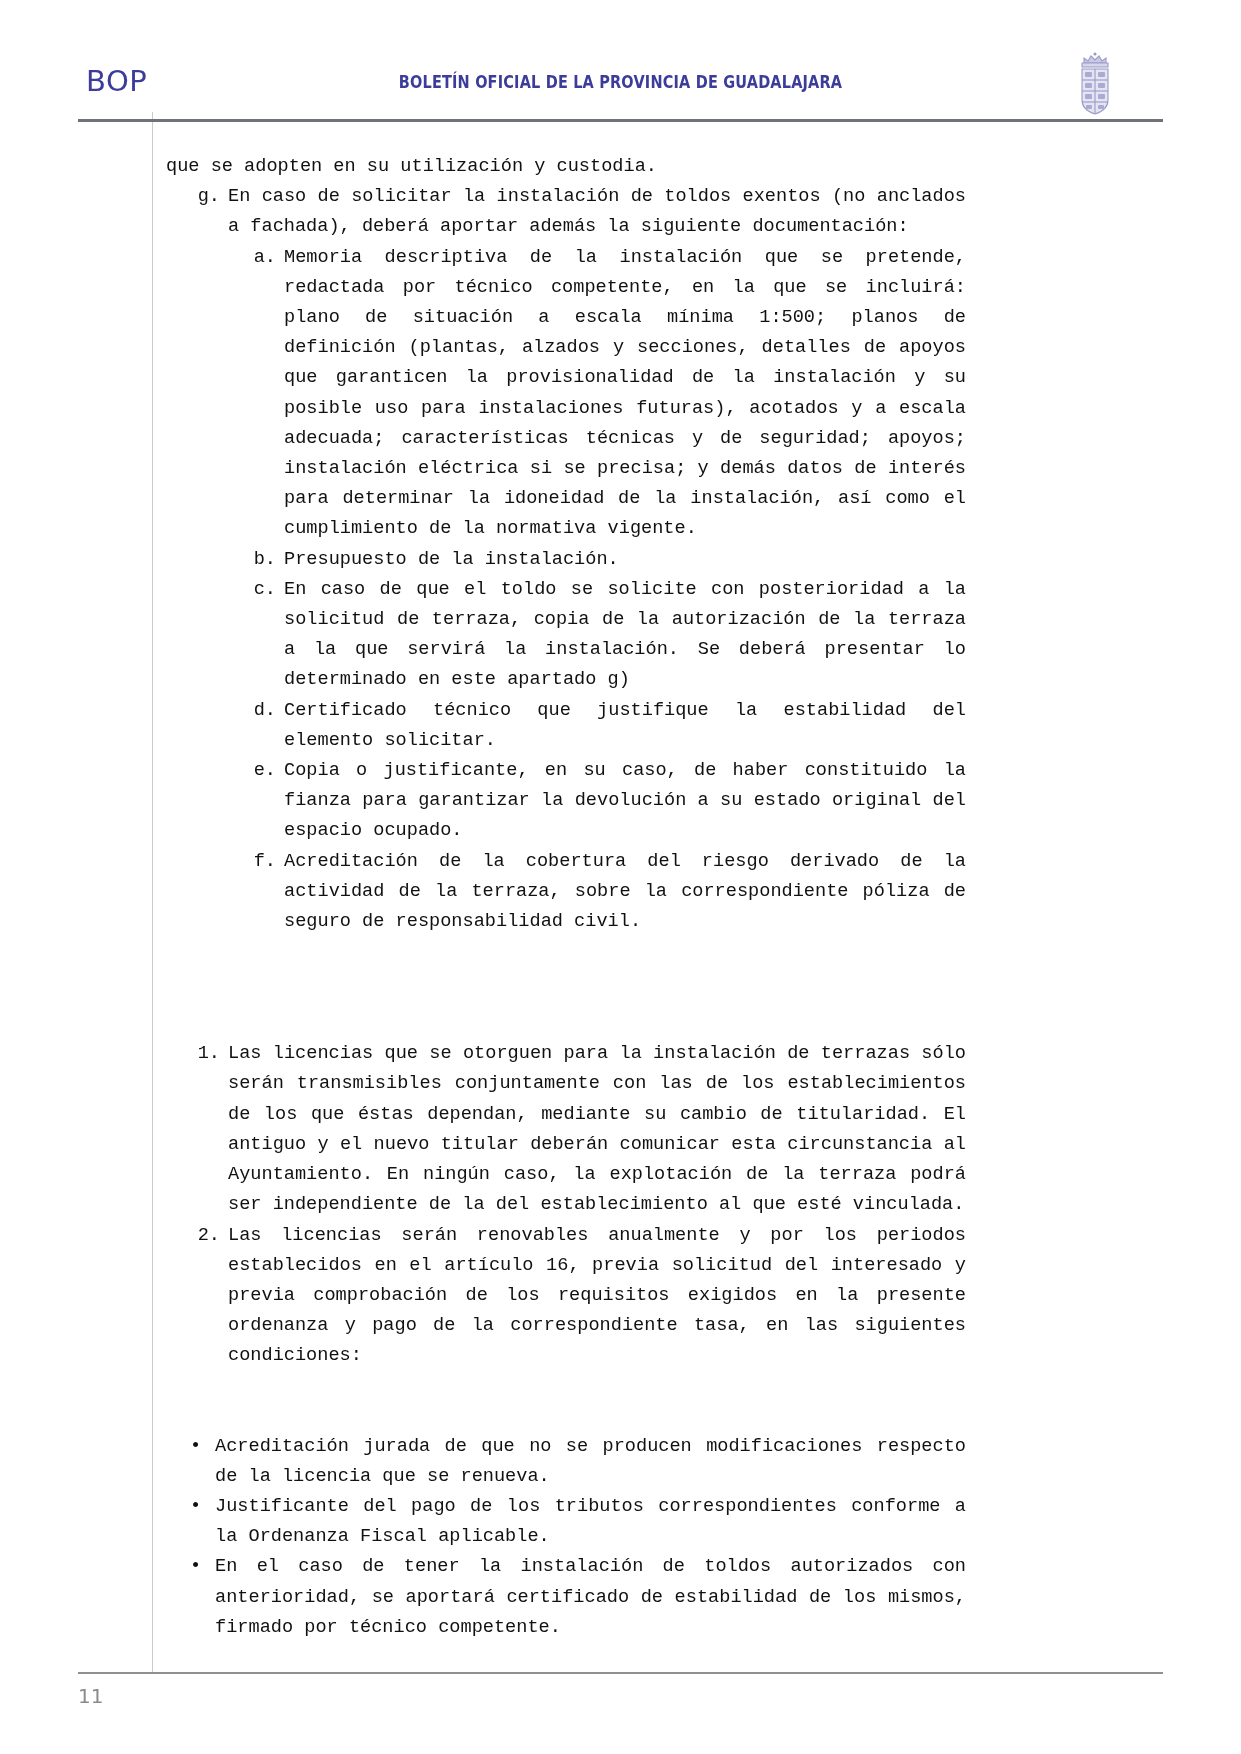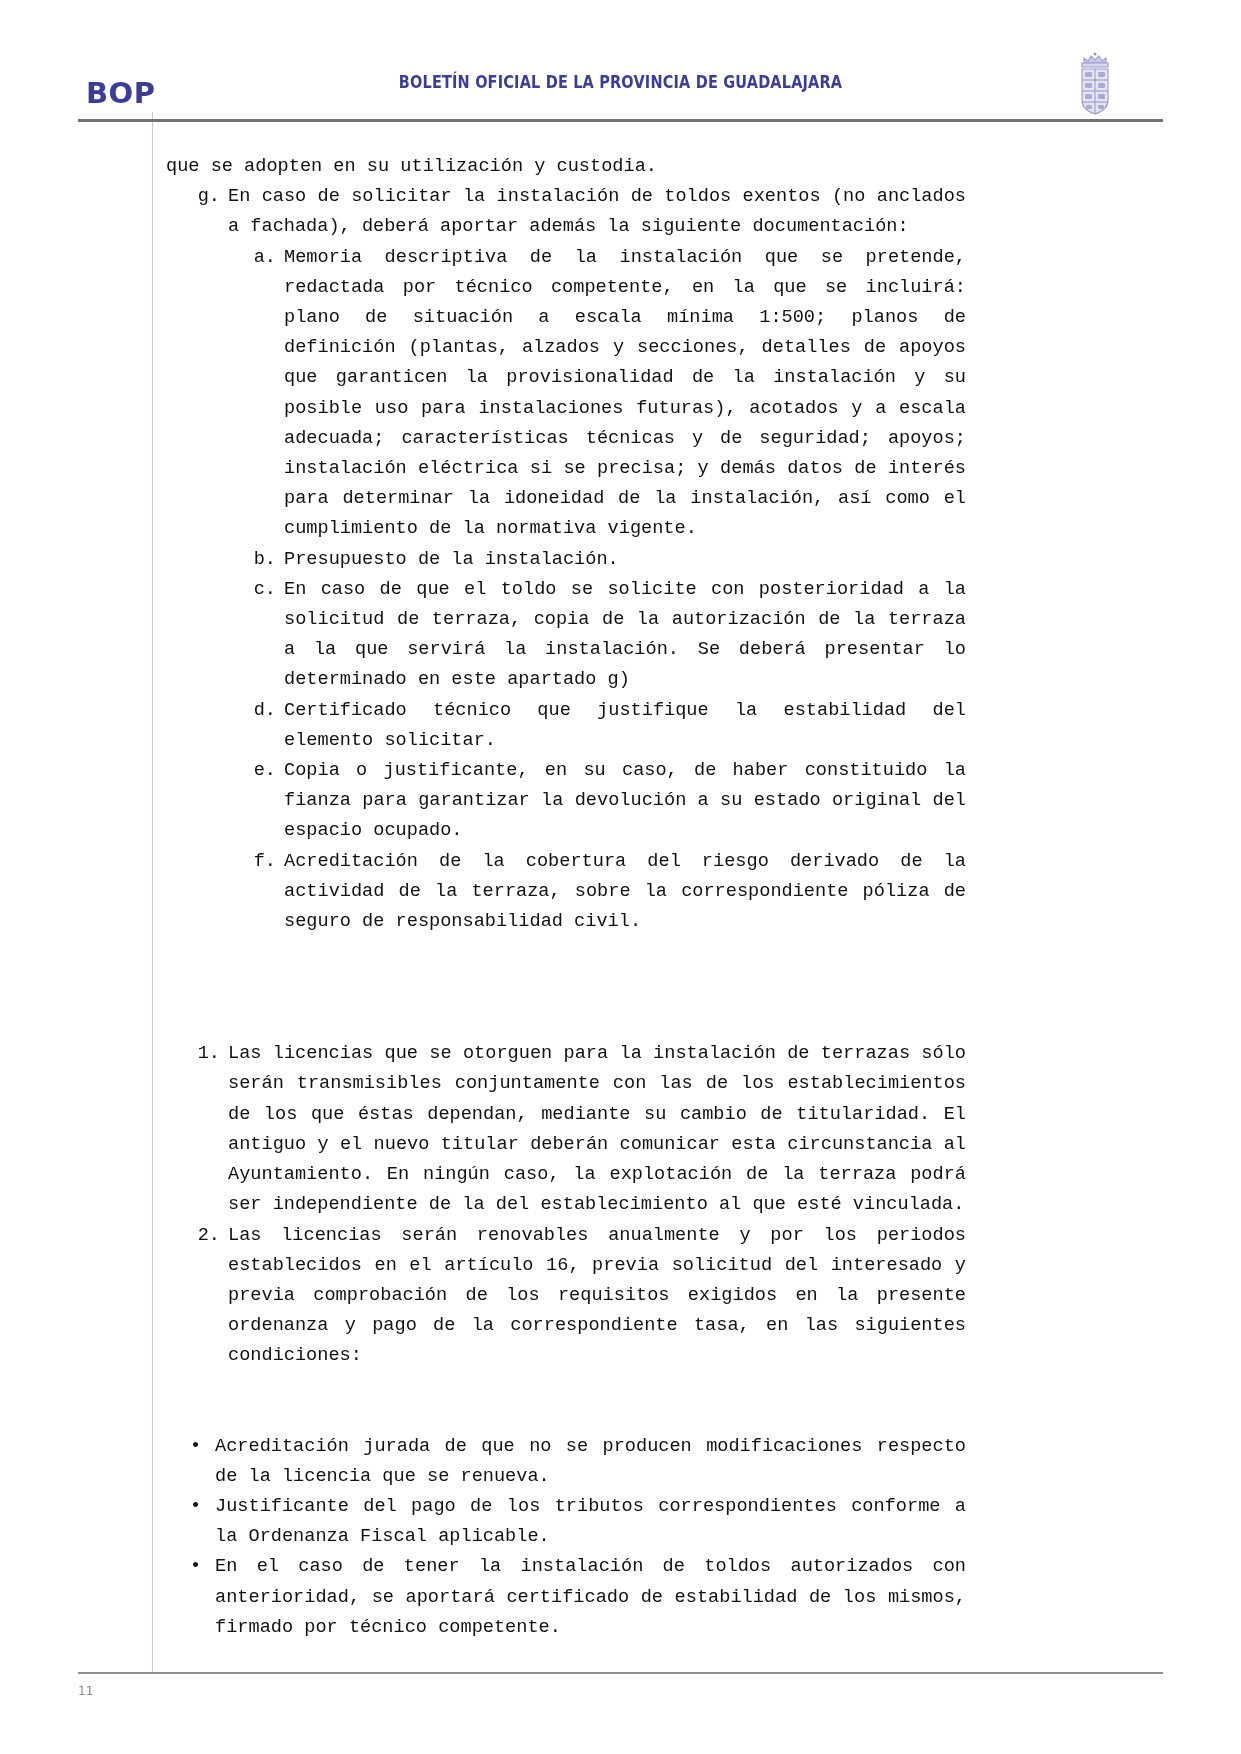--- a/index.html
+++ b/index.html
@@ -36,23 +36,23 @@
   .masthead {
     position: absolute;
     left: 78px;
     top: 48px;
     width: 1085px;
     height: 64px;
   }
   .bop-logo {
     position: absolute;
     left: 8px;
-    top: 28px;
+    top: 16px;
     font-family: "DejaVu Sans", sans-serif;
-    font-weight: bold;
+    font-weight: normal;
     font-size: 29px;
     letter-spacing: 0.5px;
     color: #3c3c9b;
   }
   .masthead-title {
     position: absolute;
     left: 0;
     right: 0;
     top: 24px;
     text-align: center;
@@ -152,21 +152,21 @@
     position: absolute;
     left: 78px;
     top: 1684px;
     width: 1085px;
     display: flex;
     justify-content: space-between;
     align-items: baseline;
     font-size: 15.6px;
     color: #8a8a8a;
   }
-  .footer-right { font-size: 12px; text-align: right; }
+  .footer-right { font-size: 20px; text-align: right; }
 </style>
 </head>
 <body>
 
 <div class="page">
 
   <div class="side-rule"></div>
 
   <div class="masthead">
     <div class="bop-logo">BOP</div>

